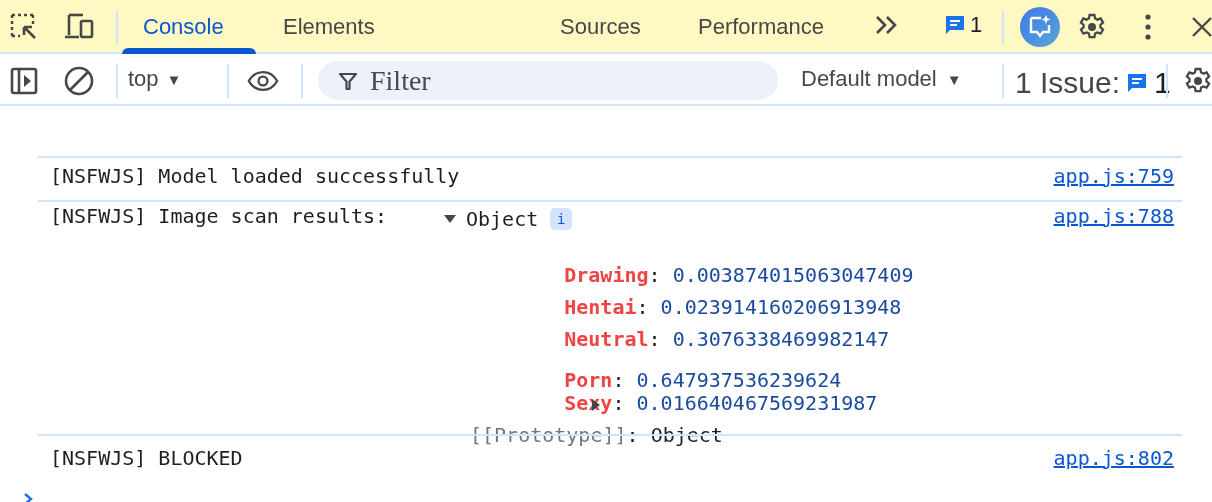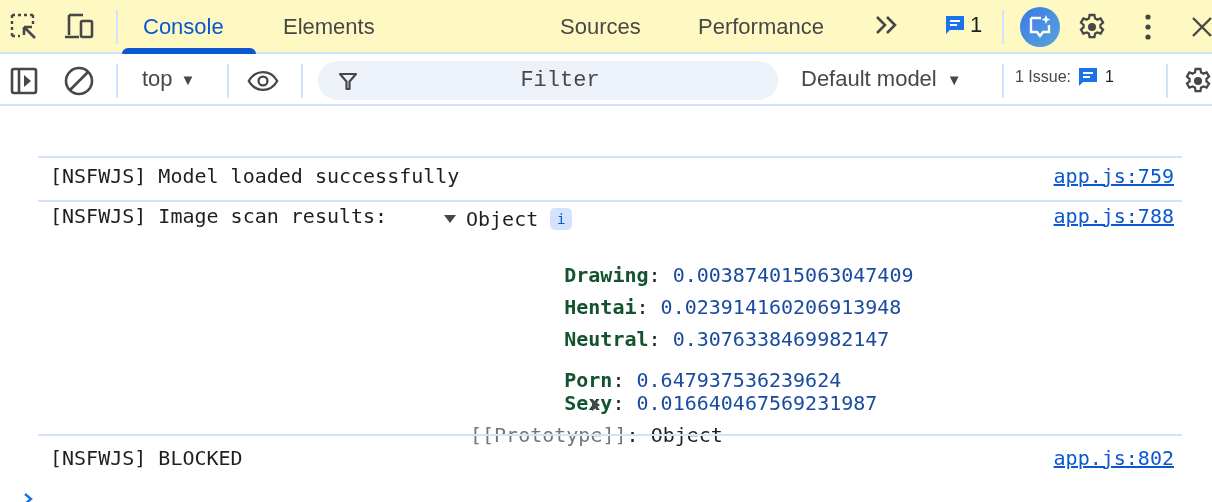--- a/index.html
+++ b/index.html
@@ -29,33 +29,33 @@
     background: linear-gradient(135deg, #3b78e7 0%, #4a8fe0 50%, #5aa3d8 100%);
     display: flex; align-items: center; justify-content: center;
   }
 
   
   .toolbar {
     position: absolute; left: 0; top: 56px; width: 1212px; height: 50px;
     background: #ffffff; border-bottom: 2px solid #d3e3fd;
   }
   .toolbar .icon { position: absolute; top: 9px; width: 32px; height: 32px; display: flex; align-items: center; justify-content: center; }
-  .ctx-select { position: absolute; left: 142px; top: 10px; font-size: 22px; color: #474747; display: flex; align-items: center; gap: 8px; }
+  .ctx-select { position: absolute; left: 128px; top: 10px; font-size: 22px; color: #474747; display: flex; align-items: center; gap: 8px; }
   .caret { font-size: 15px; color: #474747; }
   .filter-box {
     position: absolute; left: 318px; top: 5px; width: 460px; height: 39px;
     background: #edf2fa; border-radius: 20px; display: flex; align-items: center; padding-left: 20px; gap: 12px;
   }
   .filter-box input {
-    border: none; background: transparent; outline: none; font-size: 22px; color: #474747;
-    font-family: Liberation Mono, monospace; width: 380px; text-align: center;
+    border: none; background: transparent; outline: none; font-size: 28px; color: #474747;
+    font-family: Liberation Serif, serif; width: 380px;
   }
   .filter-box input::placeholder { color: #474747; }
   .levels { position: absolute; left: 801px; top: 10px; font-size: 22px; color: #474747; display: flex; align-items: center; gap: 10px; }
-  .issues-count { position: absolute; left: 1015px; top: 10px; font-size: 16px; color: #474747; display: flex; align-items: center; gap: 6px; }
+  .issues-count { position: absolute; left: 1015px; top: 10px; font-size: 30px; color: #474747; display: flex; align-items: center; gap: 6px; }
 
   
   .console { position: absolute; left: 0; top: 108px; width: 1212px; }
   .msg {
     position: absolute; left: 38px; width: 1144px;
     font-family: "DejaVu Sans Mono", "Liberation Mono", monospace; font-size: 20px; color: #1f1f1f;
   }
   .msg .text { position: absolute; left: 12px; white-space: pre; }
   .msg .src {
     position: absolute; right: 8px; color: #0b57d0; text-decoration: underline; cursor: pointer; white-space: pre;
@@ -63,21 +63,21 @@
   .hline { position: absolute; left: 38px; width: 1144px; height: 2px; background: #d3e3fd; }
 
   .obj-head { position: absolute; left: 444px; display: flex; align-items: center; gap: 6px; cursor: pointer; }
   .tri-down { width: 0; height: 0; border-left: 6px solid transparent; border-right: 6px solid transparent; border-top: 8px solid #474747; margin-right: 4px; }
   .tri-right { width: 0; height: 0; border-top: 6px solid transparent; border-bottom: 6px solid transparent; border-left: 8px solid #474747; }
   .info-badge {
     display: inline-flex; align-items: center; justify-content: center; width: 22px; height: 22px;
     background: #d3e3fd; color: #0b57d0; border-radius: 5px; font-size: 14px; margin-left: 6px;
   }
   .prop { position: absolute; left: 492px; white-space: pre; }
-  .prop .k { color: #14532d; font-weight: bold; text-align: right; }
+  .prop .k { color: #ef4444; font-weight: bold; text-align: right; }
   .prop .v { color: #1a4ba0; }
   .proto { position: absolute; left: 470px; display: flex; align-items: center; gap: 12px; white-space: pre; cursor: pointer; flex-direction: column; }
   .proto .pk { color: #767676; }
 </style>
 </head>
 <body>
 
 <div class="tabbar">
   <div class="icon" style="left:8px;">
     <svg width="30" height="30" viewBox="0 0 30 30">

